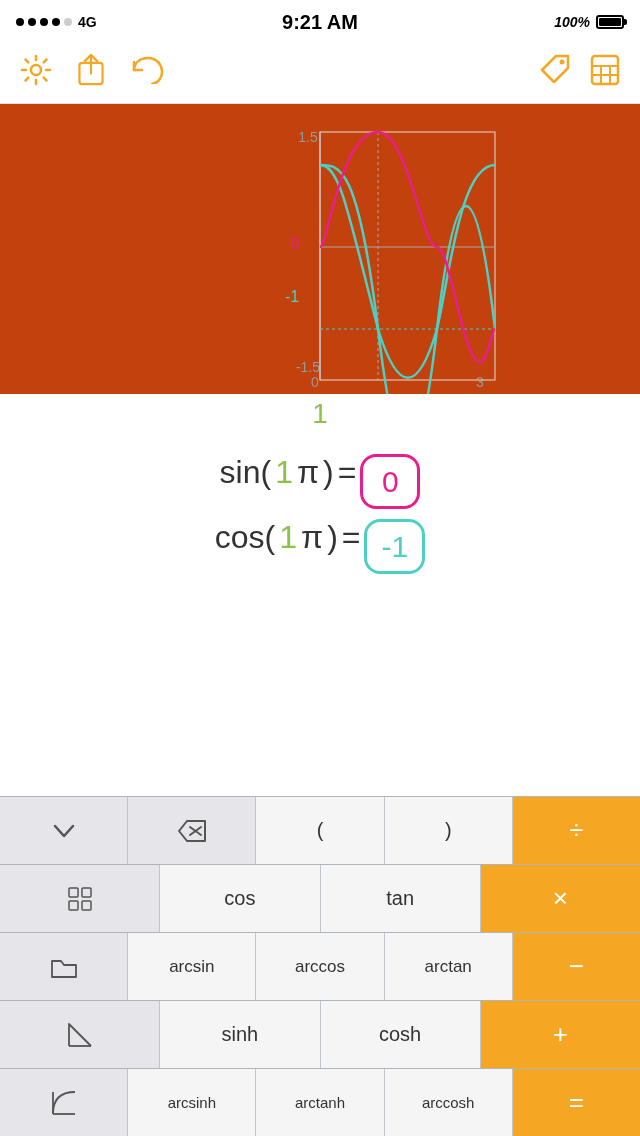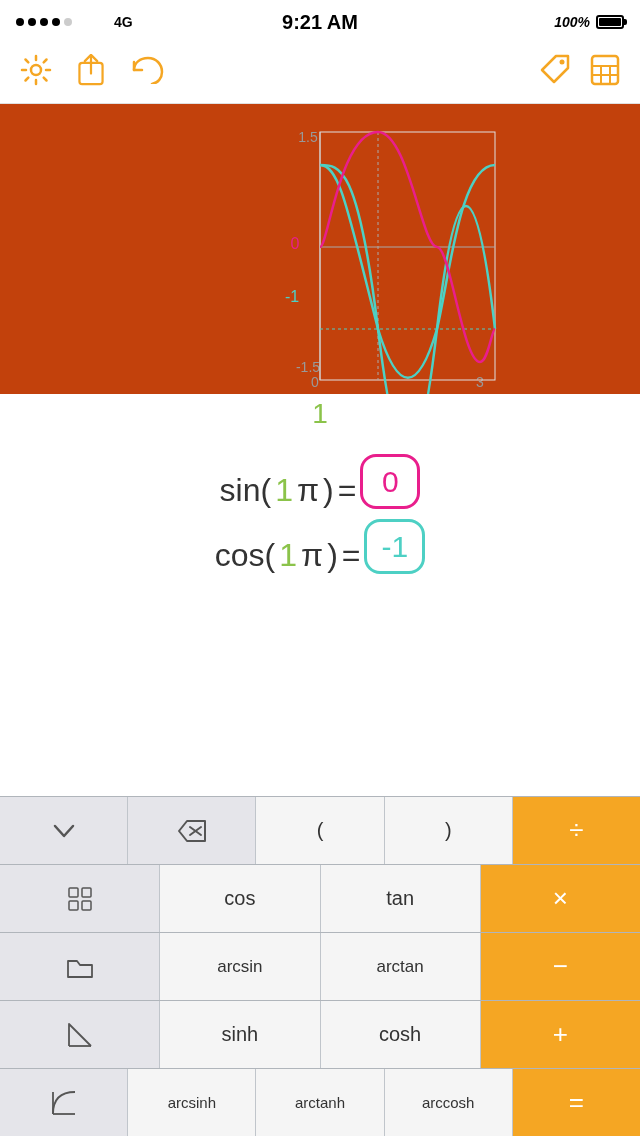--- a/index.html
+++ b/index.html
@@ -115,21 +115,21 @@
     .formula-area {
       background: #fff;
       padding: 20px 20px 10px;
       display: flex;
       flex-direction: column;
       align-items: center;
       gap: 10px;
     }
     .formula-row {
       display: flex;
-      align-items: flex-end;
+      align-items: flex-start;
       gap: 4px;
       font-size: 32px;
       color: #333;
     }
     .formula-func {
       font-size: 32px;
       color: #333;
     }
     .formula-val {
       font-size: 32px;
@@ -231,21 +231,21 @@
 
 <div class="status-bar">
   <div class="status-left">
     <div class="status-dots">
       <div class="dot"></div>
       <div class="dot"></div>
       <div class="dot"></div>
       <div class="dot"></div>
       <div class="dot" style="background:#ccc;"></div>
     </div>
-    <span style="font-size:14px;font-weight:600;margin-left:36px;">4G</span>
+    <span style="font-size:14px;font-weight:600;">4G</span>
   </div>
   <div class="status-time">9:21 AM</div>
   <div class="status-right">
     <span style="font-size:14px;font-weight:600;font-style:italic;">100%</span>
     <div class="battery">
       <div class="battery-fill"></div>
     </div>
   </div>
 </div>
 
@@ -407,20 +407,23 @@
   <div class="key-row">
     <div class="key key-gray">
       <svg width="28" height="24" viewBox="0 0 28 24">
         <path d="M2 6 L2 22 L26 22 L26 10 L14 10 L11 6 Z" stroke="#555" stroke-width="1.8" fill="none" stroke-linejoin="round"></path>
       </svg>
     </div>
     <div class="key" style="font-size:17px;">
       <span>arcsin</span>
     </div>
     <div class="key" style="font-size:17px;">
+      <span>arccos</span>
+    </div>
+    <div class="key" style="font-size:17px;">
       <span>arctan</span>
     </div>
     <div class="key key-orange">
       <span>−</span>
     </div>
   </div>
 
   <div class="key-row">
     <div class="key key-gray">
       <svg width="26" height="26" viewBox="0 0 26 26">

